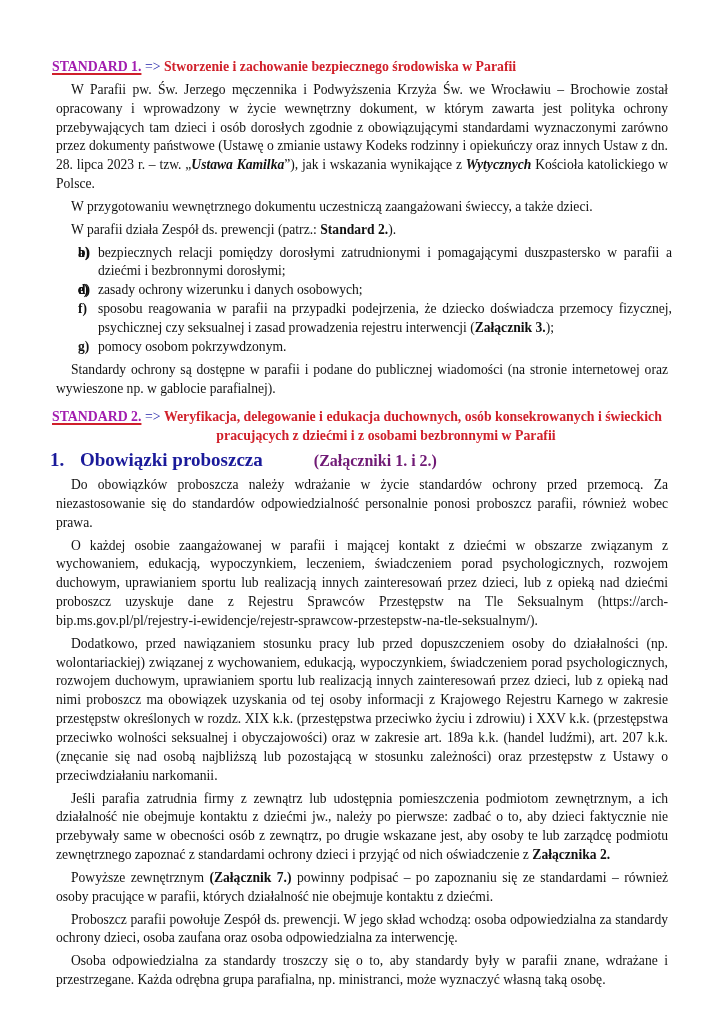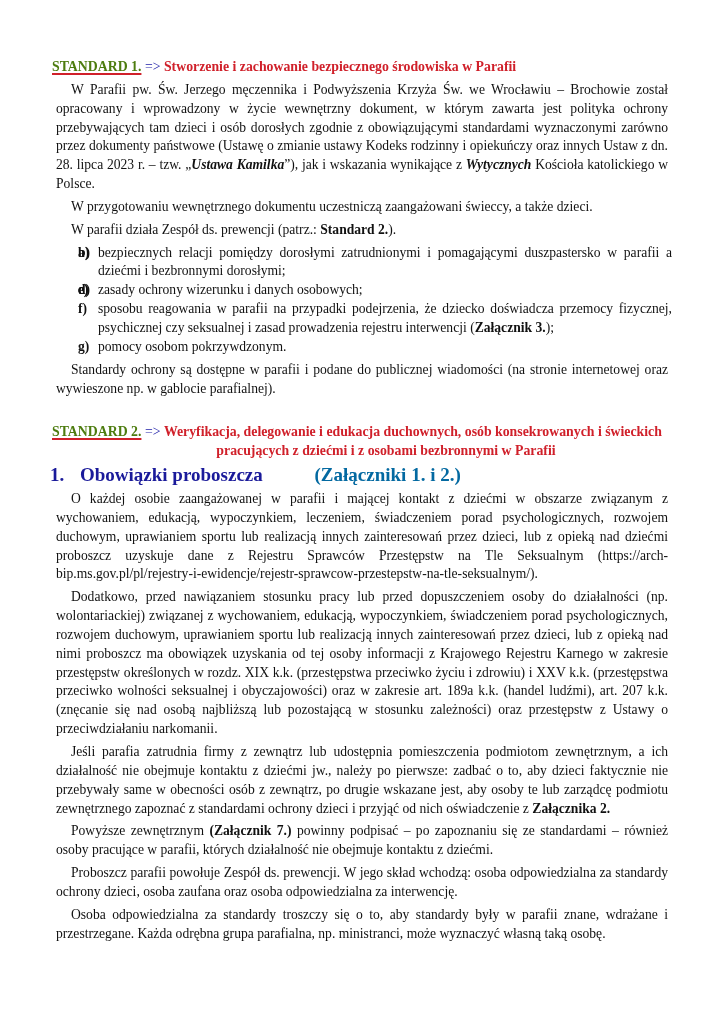--- a/index.html
+++ b/index.html
@@ -4,28 +4,28 @@
 <style>
   html, body { margin:0; padding:0; background:#ffffff; }
   body { width:724px; height:1023px; overflow:hidden; position:relative; }
   .page {
     position:absolute; left:52px; top:58px; width:620px;
     font-family:"Liberation Serif", "DejaVu Serif", serif;
     font-size:13.6px; line-height:18.85px; color:#111;
   }
   .p { text-align:justify; text-indent:15px; margin:4px; }
   .std-head { margin:0; font-weight:bold; font-size:13.8px; line-height:18.85px; }
-  .std-label { color:#4d7c0f; text-decoration:underline; text-decoration-color:#d0202a; text-decoration-thickness:2px; text-underline-offset:2px; }
+  .std-label { color:#a21caf; text-decoration:underline; text-decoration-color:#d0202a; text-decoration-thickness:2px; text-underline-offset:2px; }
   .std-arrow { color:#1a1aa6; font-weight:normal; }
   .std-title { color:#d0202a; }
-  .std2 { margin-top:25px; }
+  .std2 { margin-top:10px; }
   .std2 .line2 { text-align:center; display:block; color:#d0202a; padding-left:48px; }
   .sec-head { margin:3px 0 0 0; font-weight:bold; font-size:19px; line-height:22px; color:#1a1a9a; }
   .sec-head .num { display:inline-block; width:30px; margin-left:-2px; }
-  .sec-head .sub { font-size:19px; color:#0369a1;padding-left:47px; }
+  .sec-head .sub { font-size:16px; color:#701a75;padding-left:47px; }
   ul.items { list-style:none; margin:0; padding:0 0 0 26px; }
   ul.items li { position:relative; padding-left:20px; text-align:justify; }
   ul.items li .lbl { position:absolute; left:0; top:0; font-weight:bold; }
   .b { font-weight:bold; }
   .bi { font-weight:bold; font-style:italic; }
 </style>
 </head>
 <body>
 
 <div class="page">
@@ -53,20 +53,21 @@
 
   <p class="p">Standardy ochrony są dostępne w parafii i podane do publicznej wiadomości (na stronie internetowej oraz wywieszone np. w gablocie parafialnej).</p>
 
   <p class="std-head std2">
     <span class="std-label">STANDARD 2.</span><span class="std-arrow"> =&gt; </span><span class="std-title">Weryfikacja, delegowanie i edukacja duchownych, osób konsekrowanych i świeckich</span>
     <span class="line2">pracujących z dziećmi i z osobami bezbronnymi w Parafii</span>
   </p>
 
   <p class="sec-head"><span class="num">1.</span><span>Obowiązki proboszcza</span><span class="sub"> (Załączniki 1. i 2.)</span></p>
 
+  <p class="p">Do obowiązków proboszcza należy wdrażanie w życie standardów ochrony przed przemocą. Za niezastosowanie się do standardów odpowiedzialność personalnie ponosi proboszcz parafii, również wobec prawa.</p>
   <p class="p">O każdej osobie zaangażowanej w parafii i mającej kontakt z dziećmi w obszarze związanym z wychowaniem, edukacją, wypoczynkiem, leczeniem, świadczeniem porad psychologicznych, rozwojem duchowym, uprawianiem sportu lub realizacją innych zainteresowań przez dzieci, lub z opieką nad dziećmi proboszcz uzyskuje dane z Rejestru Sprawców Przestępstw na Tle Seksualnym (https://arch-bip.ms.gov.pl/pl/rejestry-i-ewidencje/rejestr-sprawcow-przestepstw-na-tle-seksualnym/).</p>
   <p class="p">Dodatkowo, przed nawiązaniem stosunku pracy lub przed dopuszczeniem osoby do działalności (np. wolontariackiej) związanej z wychowaniem, edukacją, wypoczynkiem, świadczeniem porad psychologicznych, rozwojem duchowym, uprawianiem sportu lub realizacją innych zainteresowań przez dzieci, lub z opieką nad nimi proboszcz ma obowiązek uzyskania od tej osoby informacji z Krajowego Rejestru Karnego w zakresie przestępstw określonych w rozdz. XIX k.k. (przestępstwa przeciwko życiu i zdrowiu) i XXV k.k. (przestępstwa przeciwko wolności seksualnej i obyczajowości) oraz w zakresie art. 189a k.k. (handel ludźmi), art. 207 k.k. (znęcanie się nad osobą najbliższą lub pozostającą w stosunku zależności) oraz przestępstw z Ustawy o przeciwdziałaniu narkomanii.</p>
   <p class="p"><span>Jeśli parafia zatrudnia firmy z zewnątrz lub udostępnia pomieszczenia podmiotom zewnętrznym, a ich działalność nie obejmuje kontaktu z dziećmi jw., należy po pierwsze: zadbać o to, aby dzieci faktycznie nie przebywały same w obecności osób z zewnątrz, po drugie wskazane jest, aby osoby te lub zarządcę podmiotu zewnętrznego zapoznać z standardami ochrony dzieci i przyjąć od nich oświadczenie z </span><span class="b">Załącznika 2.</span></p>
   <p class="p"><span>Powyższe zewnętrznym </span><span class="b">(Załącznik 7.)</span><span> powinny podpisać – po zapoznaniu się ze standardami – również osoby pracujące w parafii, których działalność nie obejmuje kontaktu z dziećmi.</span></p>
   <p class="p">Proboszcz parafii powołuje Zespół ds. prewencji. W jego skład wchodzą: osoba odpowiedzialna za standardy ochrony dzieci, osoba zaufana oraz osoba odpowiedzialna za interwencję.</p>
   <p class="p">Osoba odpowiedzialna za standardy troszczy się o to, aby standardy były w parafii znane, wdrażane i przestrzegane. Każda odrębna grupa parafialna, np. ministranci, może wyznaczyć własną taką osobę.</p>
 
 </div>
 
 </body></html>

